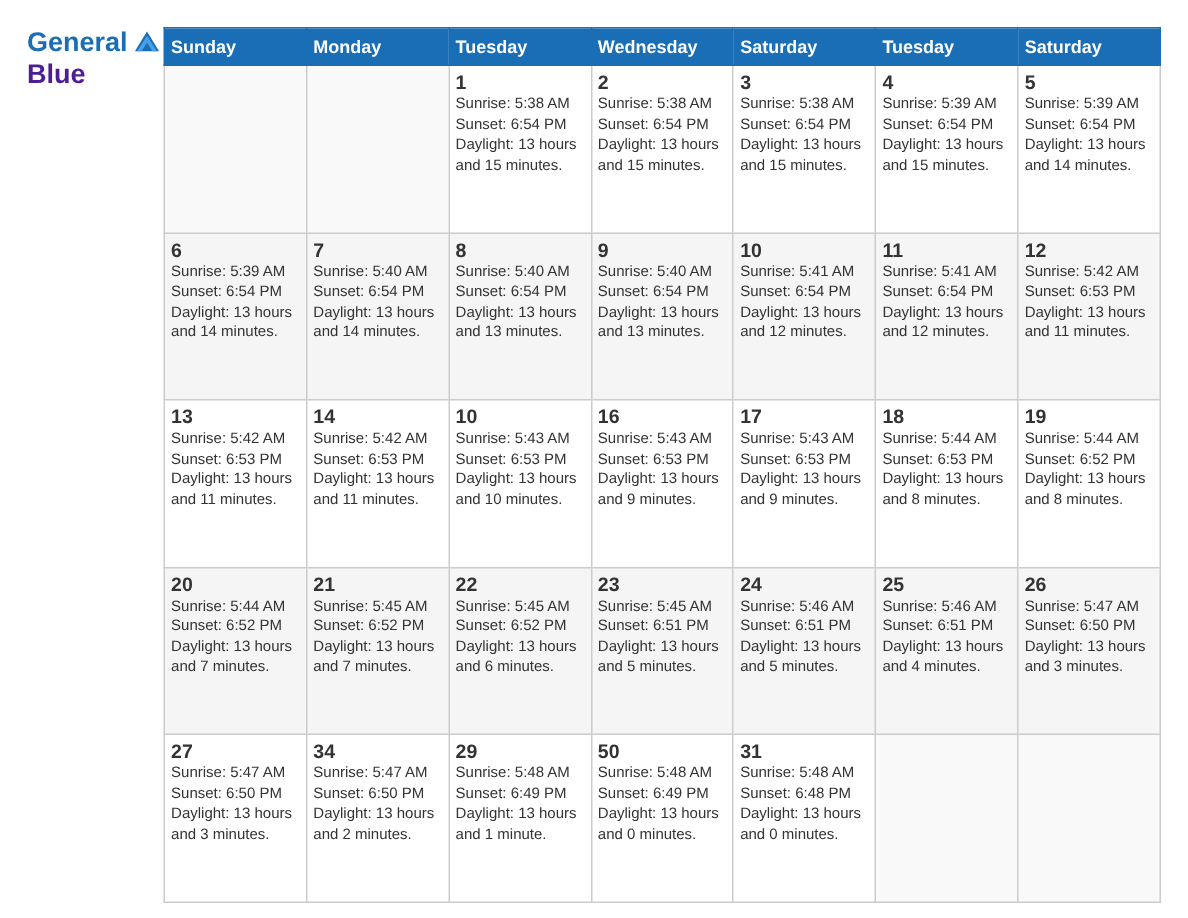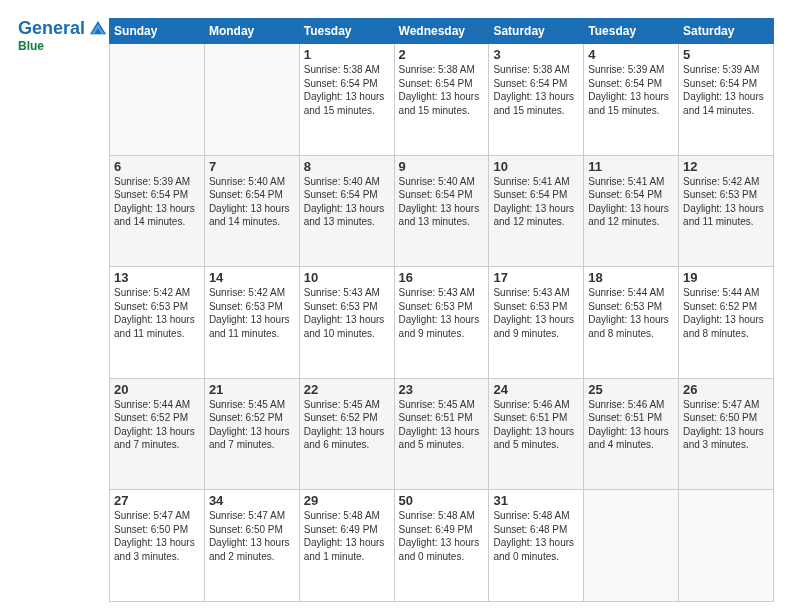--- a/index.html
+++ b/index.html
@@ -107,21 +107,21 @@
       <div>
         <div style="display:flex;align-items:center;">
           <span class="logo-text">
             <span>General</span>
           </span>
           <svg class="logo-icon" viewBox="0 0 30 30">
             <polygon points="4,22 15,4 26,22" fill="#1a6eb5"></polygon>
             <polygon points="15,8 24,22 20,22 15,14 10,22 6,22" fill="#4aa0e6"></polygon>
           </svg>
         </div>
-        <div class="logo-text" style="color:#15803d;font-size:12px;font-weight:bold;">Blue</div>
+        <div class="logo-text" style="color:#4c1d95;font-size:18px;font-weight:bold;">Blue</div>
       </div>
     </div>
     <div class="title-block">
       <div class="month-title"></div>
       <div class="location"></div>
     </div>
   </div>
 
   <table class="calendar">
     <thead>

